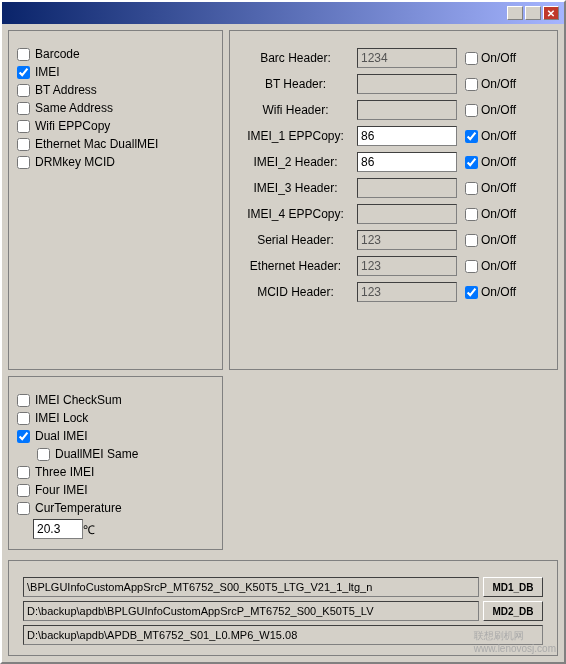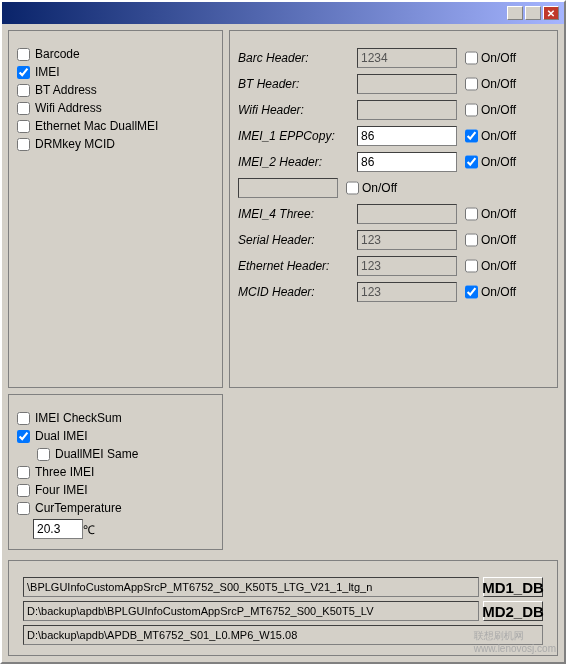--- a/index.html
+++ b/index.html
@@ -99,40 +99,40 @@
       cursor: pointer;
     }
     .header-row {
       display: flex;
       align-items: center;
       padding: 3px 0;
       gap: 4px;
     }
     .header-label {
       width: 115px;
-      text-align: left;
+      text-align: center;
       flex-shrink: 0;
-      font-style: italic;
     }
     .header-input {
       width: 100px;
       height: 20px;
       border: 1px solid #808080;
       border-top-color: #404040;
       border-left-color: #404040;
       background: #d4d0c8;
       padding: 1px 3px;
       font-size: 12px;
       font-family: "MS Sans Serif", Arial, sans-serif;
     }
     .header-input.enabled {
       background: white;
     }
     .header-onoff {
       display: flex;
+      align-items: center;
       gap: 3px;
       margin-left: 4px;
     }
     .bottom-section {
       display: flex;
       gap: 6px;
     }
     .imei-option {
       width: 215px;
       flex-shrink: 0;
@@ -177,21 +177,21 @@
       font-family: "MS Sans Serif", Arial, sans-serif;
       color: #000;
     }
     .db-btn {
       width: 60px;
       height: 20px;
       background: #d4d0c8;
       border: 1px solid #fff;
       border-right-color: #404040;
       border-bottom-color: #404040;
-      font-size: 15px;
+      font-size: 10px;
       font-weight: bold;
       cursor: pointer;
       font-family: "MS Sans Serif", Arial, sans-serif;
       display: flex;
       align-items: center;
       justify-content: center;
     }
     .watermark {
       position: absolute;
       bottom: 8px;
@@ -232,21 +232,25 @@
               <div class="checkbox-row">
                 <input type="checkbox" checked="" style="">
                 <span>IMEI</span>
               </div>
               <div class="checkbox-row">
                 <input type="checkbox" style="">
                 <span>BT Address</span>
               </div>
               <div class="checkbox-row">
                 <input type="checkbox" style="">
-                <span>Wifi Address</span>
+                <span>Same Address</span>
+              </div>
+              <div class="checkbox-row">
+                <input type="checkbox" style="">
+                <span>Wifi EPPCopy</span>
               </div>
               <div class="checkbox-row">
                 <input type="checkbox" style="">
                 <span>Ethernet Mac DuallMEI</span>
               </div>
               <div class="checkbox-row">
                 <input type="checkbox" style="">
                 <span>DRMkey MCID</span>
               </div>
             </div>
@@ -289,28 +293,29 @@
               </div>
               <div class="header-row">
                 <span class="header-label">IMEI_2 Header:</span>
                 <input type="text" class="header-input enabled" value="86" style="">
                 <div class="header-onoff">
                   <input type="checkbox" checked="" style="">
                   <span>On/Off</span>
                 </div>
               </div>
               <div class="header-row">
+                <span class="header-label">IMEI_3 Header:</span>
                 <input type="text" class="header-input" disabled="" style="">
                 <div class="header-onoff">
                   <input type="checkbox" style="">
                   <span>On/Off</span>
                 </div>
               </div>
               <div class="header-row">
-                <span class="header-label">IMEI_4 Three:</span>
+                <span class="header-label">IMEI_4 EPPCopy:</span>
                 <input type="text" class="header-input" disabled="" style="">
                 <div class="header-onoff">
                   <input type="checkbox" style="">
                   <span>On/Off</span>
                 </div>
               </div>
               <div class="header-row">
                 <span class="header-label">Serial Header:</span>
                 <input type="text" class="header-input" disabled="" value="123" style="">
                 <div class="header-onoff">
@@ -338,20 +343,24 @@
         </div>
       </div>
       <div class="bottom-section">
 
         <div class="group-box imei-option">
           <span class="group-box-title"></span>
           <div id="imei-option-items">
               <div class="checkbox-row">
                 <input type="checkbox" style="">
                 <span>IMEI CheckSum</span>
+              </div>
+              <div class="checkbox-row">
+                <input type="checkbox" style="">
+                <span>IMEI Lock</span>
               </div>
               <div class="checkbox-row">
                 <input type="checkbox" checked="" style="">
                 <span>Dual IMEI</span>
               </div>
               <div class="checkbox-row indent">
                 <input type="checkbox" style="">
                 <span>DuallMEI Same</span>
               </div>
               <div class="checkbox-row">

